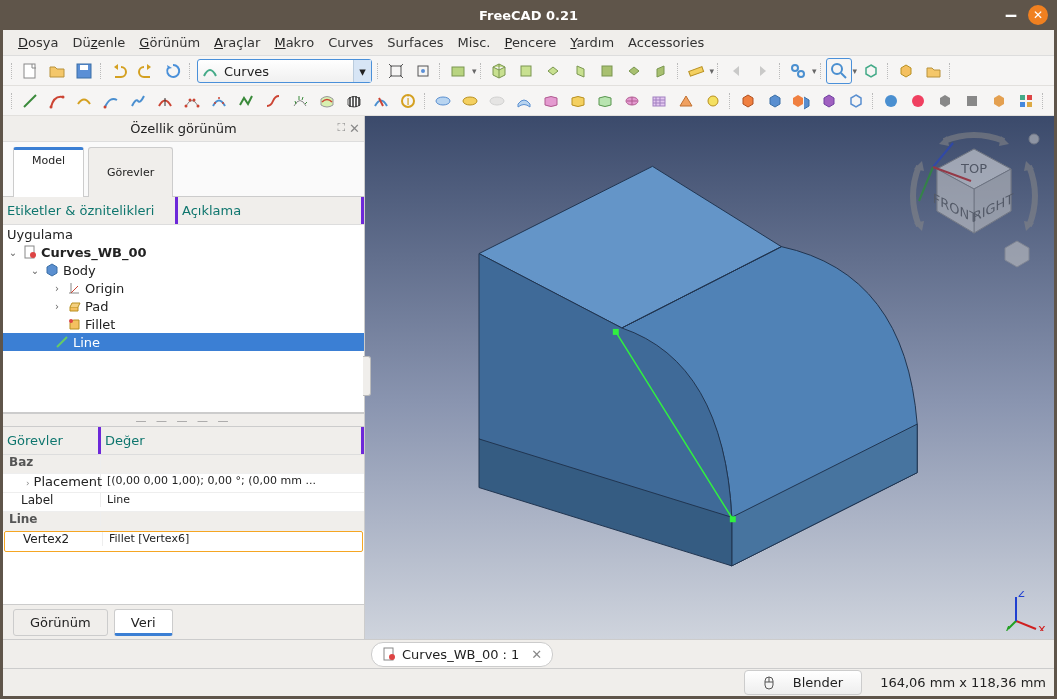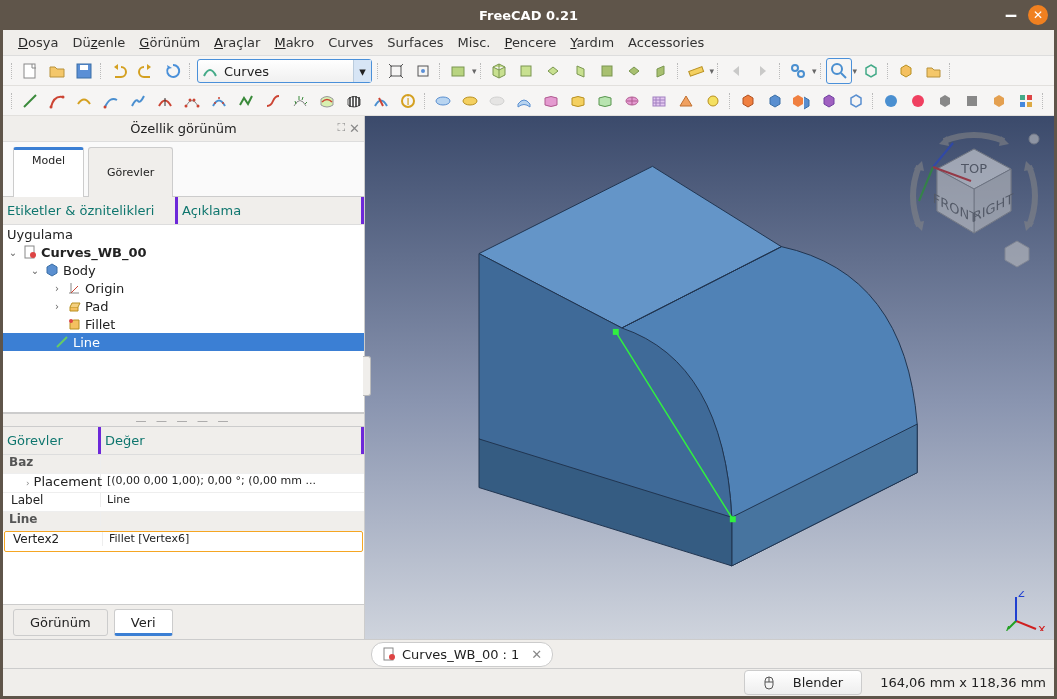--- a/index.html
+++ b/index.html
@@ -32,21 +32,21 @@
 .trow{display:flex;align-items:center;height:18px;padding-left:4px;font-size:13px}
 .trow.sel{background:#3b7fd4;color:#fff}
 .trow.sel *{color:#fff}
 .trow .sp{display:inline-block}
 .trow .exp{width:12px;text-align:center;color:#666;font-size:10px}
 .trow .ic{width:16px;height:16px;margin:0 3px;display:inline-flex;align-items:center;justify-content:center}
 .splitter{height:14px;background:#f0eeeb;text-align:center;color:#999;letter-spacing:3px;border-top:1px solid #ccc;border-bottom:1px solid #ccc;cursor:row-resize;font-size:11px;line-height:13px}
 .props{background:#fff;flex:0 0 auto}
 .props .thead div:first-child{width:98px}
 .prow{display:flex;align-items:flex-start;height:19px;border-bottom:1px solid #eee}
-.prow .pk{width:98px;padding-left:8px;font-size:12px;border-right:1px solid #eee}
+.prow .pk{width:98px;padding-left:18px;font-size:12px;border-right:1px solid #eee}
 .prow .pv{padding-left:6px;font-size:11px}
 .prow.grp{background:#f0eeeb}
 .prow.grp .pk{font-weight:bold;color:#555;padding-left:6px}
 .line-group{border:1px solid #f5a623;border-radius:2px;margin:0 1px}
 .btabs{display:flex;padding:4px 6px 3px 10px;gap:6px;background:#f0eeeb;border-top:1px solid #ccc}
 .btab{padding:5px 16px;border:1px solid #ccc;background:#f0eeeb;border-radius:3px;font-size:13px;cursor:default}
 .btab.active{background:#fff;border-bottom:3px solid #3b7fd4;padding-bottom:3px}
 .view3d{flex:1;position:relative;background:linear-gradient(#3b4a6b 0%,#8a95b0 55%,#cfd4dd 100%)}
 .docflap{position:absolute;left:-2px;top:240px;width:8px;height:40px;border:1px solid #bbb;border-left:none;background:#f0eeeb;border-radius:0 3px 3px 0}
 .statusbar{height:28px;border-top:1px solid #ccc;display:flex;align-items:center;padding:0 8px;background:#f0eeeb;font-size:12px;color:#333}

